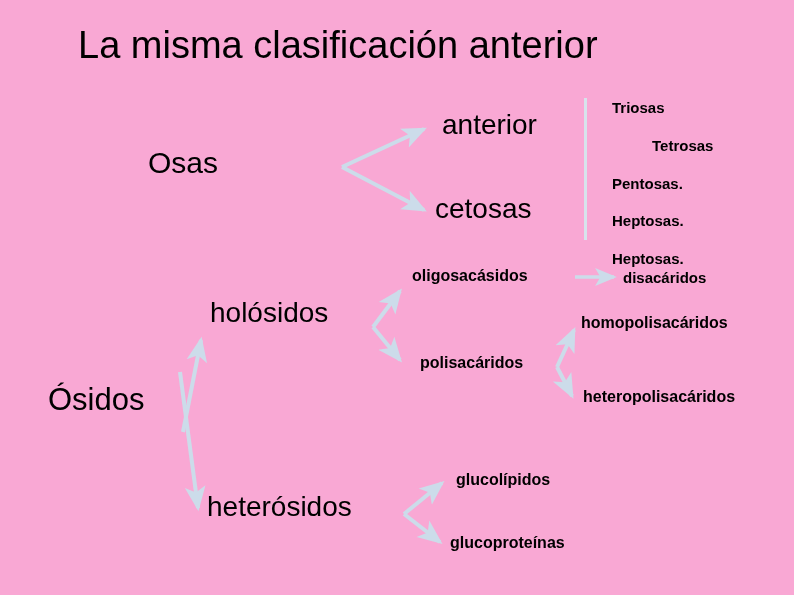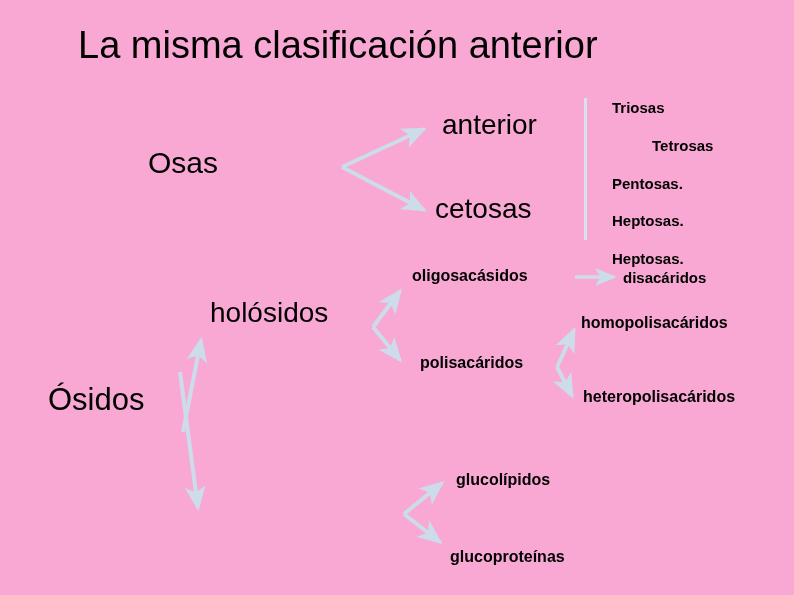--- a/index.html
+++ b/index.html
@@ -139,16 +139,17 @@
   <div class="node leaf" style="left:581px; top:315px; font-size:16px;">homopolisacáridos</div>
 
   <div class="node leaf" style="left:420px; top:355px; font-size:16px;">polisacáridos</div>
 
   <div class="node lvl-big" style="left:48px; top:384px; font-size:31px;">Ósidos</div>
 
   <div class="node leaf" style="left:583px; top:389px; font-size:16px;">heteropolisacáridos</div>
 
   <div class="node leaf" style="left:456px; top:472px; font-size:16px;">glucolípidos</div>
 
+  <div class="node lvl-big2" style="left:207px; top:492px; font-size:28px;">heterósidos</div>
 
-  <div class="node leaf" style="left:450px; top:535px; font-size:16px;margin-top:14px;">glucoproteínas</div>
+  <div class="node leaf" style="left:450px; top:535px; font-size:16px;">glucoproteínas</div>
 
 </div>
 
 </body></html>

